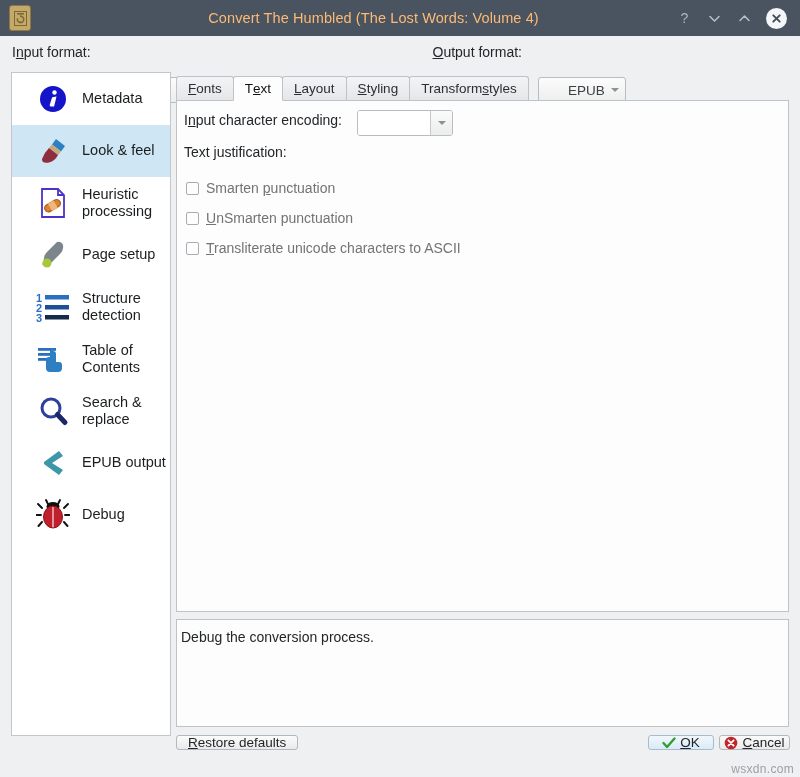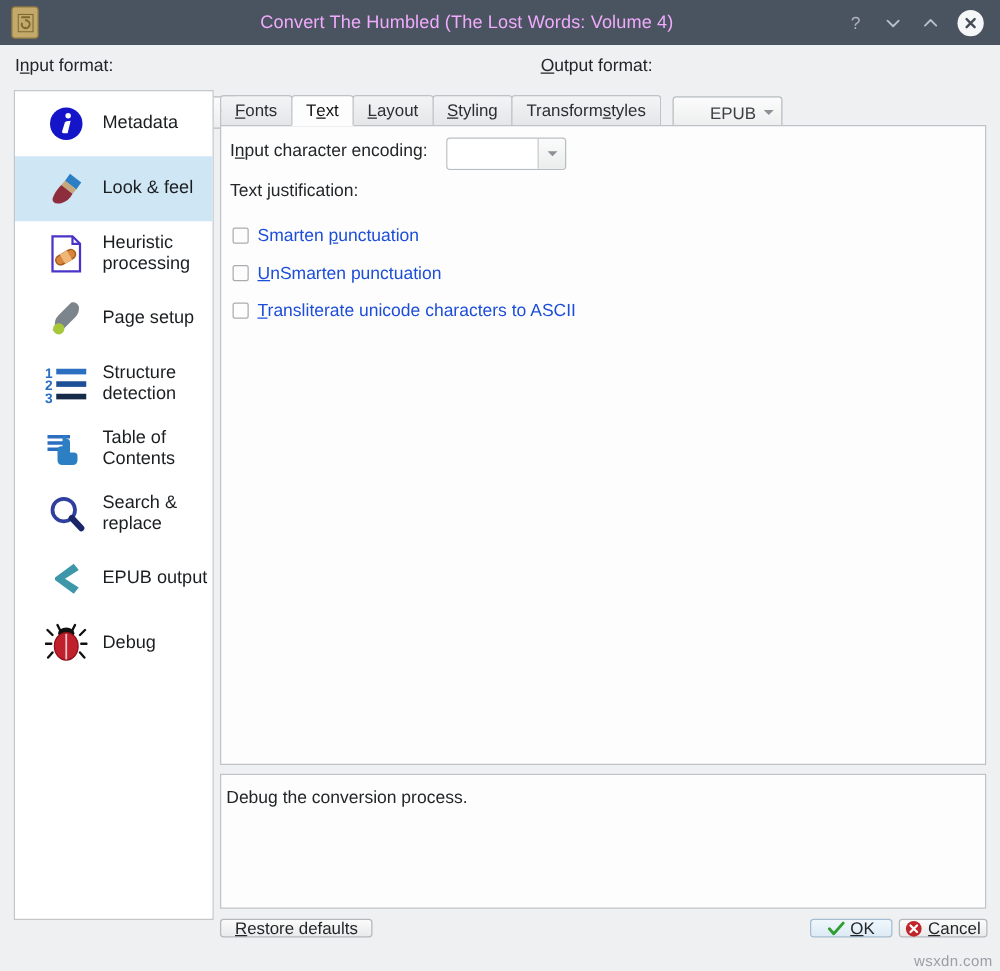--- a/index.html
+++ b/index.html
@@ -29,21 +29,21 @@
     background: #c3a96a;
     border: 1px solid #8e7840;
     border-radius: 3px;
     display: flex; align-items: center; justify-content: center;
     flex: none;
   }
   .app-icon svg { display:block; }
   .title-text {
     flex: 1;
     text-align: center;
-    color: #f0abfc;
+    color: #fdba74;
     font-size: 14.5px;
     letter-spacing: .1px;
     padding-left: 40px;
     white-space: nowrap;
     overflow: hidden;
   }
   .win-btns { display: flex; align-items: center; gap: 13px; margin-right: 13px; flex: none; }
   .win-btn {
     width: 17px; height: 17px;
     display: flex; align-items: center; justify-content: center;
@@ -207,21 +207,21 @@
     left: 9px;
     display: flex; align-items: center; gap: 7px;
   }
   .cbox {
     width: 13px; height: 13px;
     border: 1px solid #a9adb1;
     background: #fdfdfd;
     border-radius: 2px;
     flex: none;
   }
-  .ctext { font-size: 14px; color: #1d4ed8; white-space: nowrap; }
+  .ctext { font-size: 14px; color: #737373; white-space: nowrap; }
   #chk-smarten   { top: 79px; }
   #chk-unsmarten { top: 109px; }
   #chk-translit  { top: 139px; }
 
   
   .helpbox {
     position: absolute;
     left: 176px; top: 619px;
     width: 613px; height: 108px;
     background: #fdfdfd;

